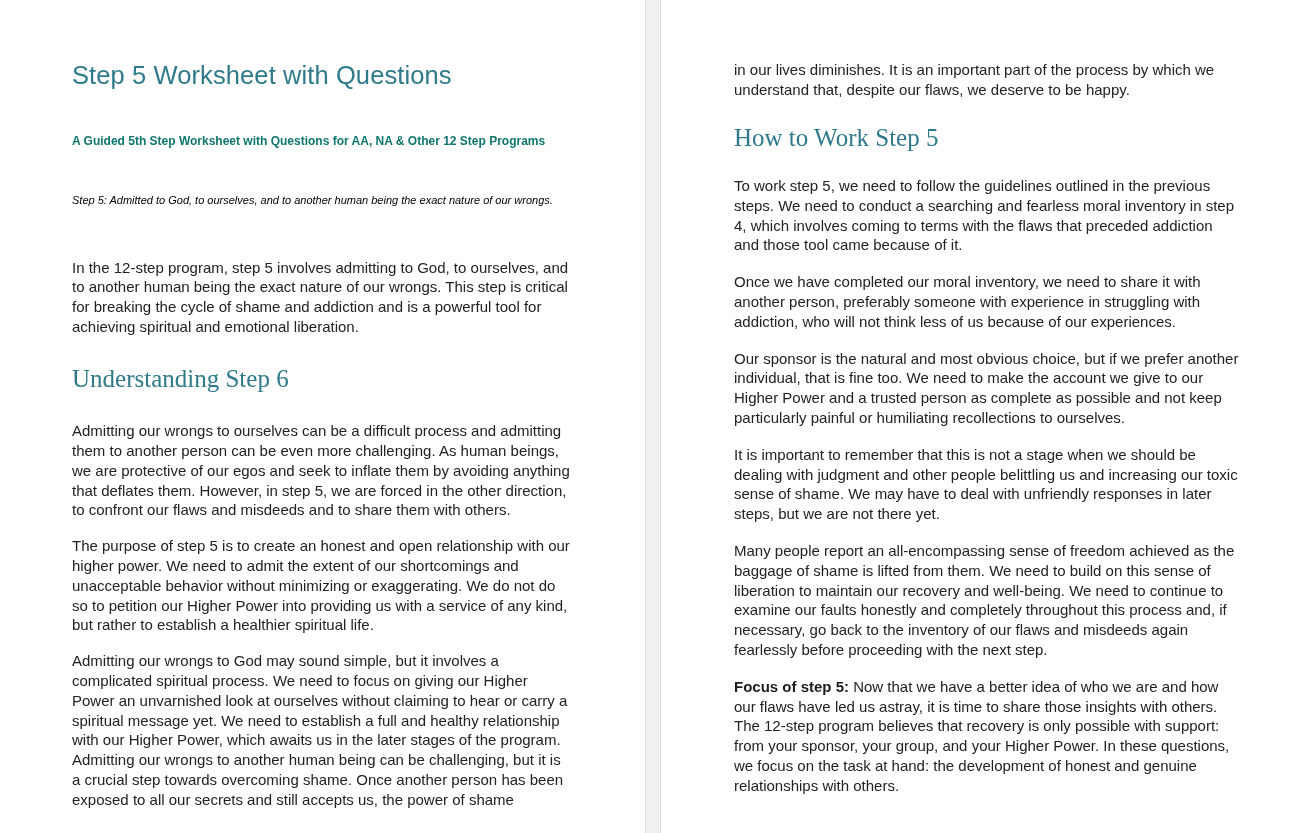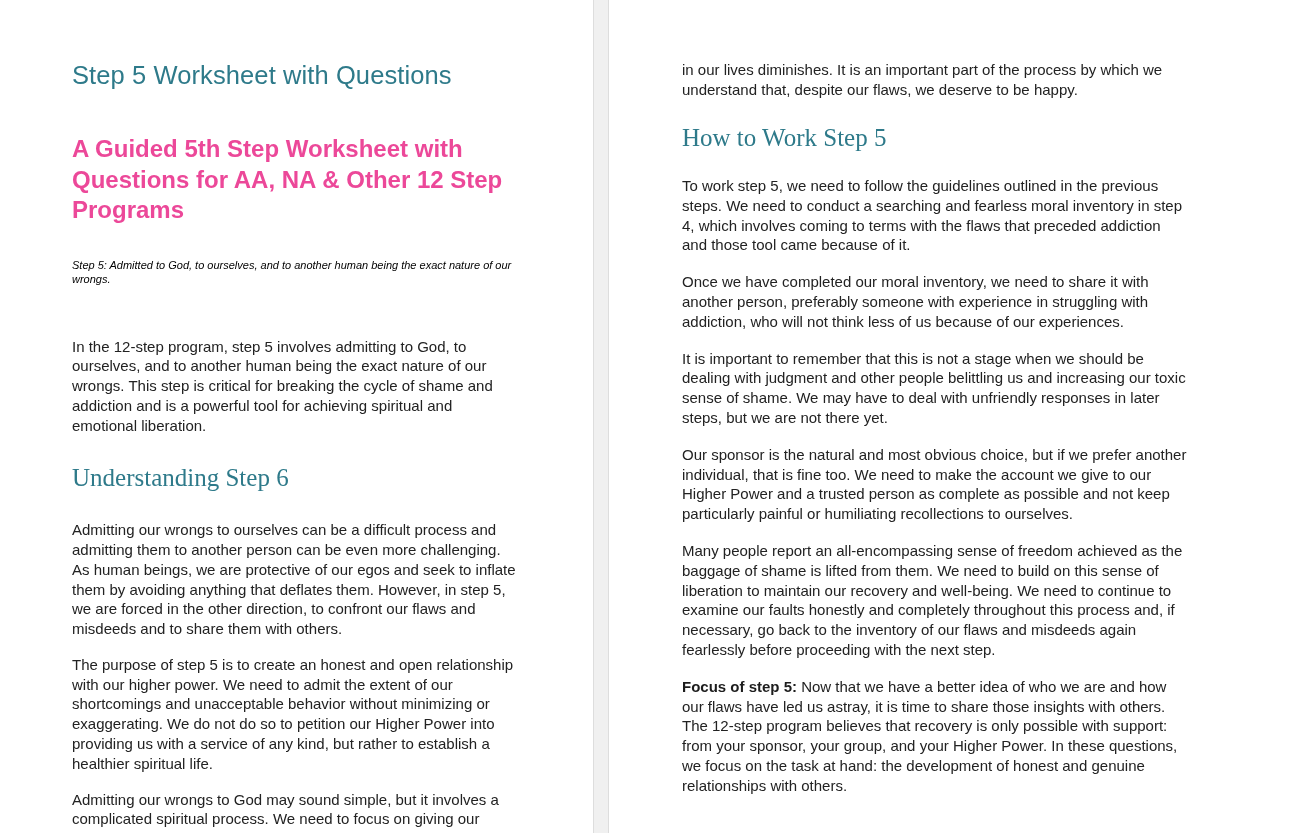--- a/index.html
+++ b/index.html
@@ -20,21 +20,21 @@
     height: 833px;
     display: flex;
     box-sizing: border-box;
   }
   .column {
     box-sizing: border-box;
     height: 833px;
     overflow: hidden;
   }
   .col-left {
-    width: 593px;
+    width: 645px;
     padding: 60px 72px 17px 72px;
   }
   .gutter {
     width: 16px;
     height: 833px;
     background: #f0f0f0;
     border-left: 1px solid #dddddd;
     border-right: 1px solid #dddddd;
     box-sizing: border-box;
   }
@@ -45,25 +45,25 @@
 
   h1.doc-title {
     font-size: 25.5px;
     line-height: 1.25;
     font-weight: 400;
     color: #2e7a8a;
     margin: 0 0 42px 0;
     letter-spacing: 0.1px;
   }
   h2.doc-subtitle {
-    font-size: 24px;
+    font-size: 12px;
     line-height: 1.28;
     font-weight: 700;
-    color: #ec4899;
-    margin: 0 0 32px 0;
+    color: #0f766e;
+    margin: 0 0 44px 0;
   }
   p.quote {
     font-size: 11px;
     line-height: 1.3;
     font-style: italic;
     color: #000000;
     margin: 0 0 50px 0;
   }
   p.body {
     font-size: 15px;
@@ -109,19 +109,19 @@
     <p class="body">Admitting our wrongs to God may sound simple, but it involves a complicated spiritual process. We need to focus on giving our Higher Power an unvarnished look at ourselves without claiming to hear or carry a spiritual message yet. We need to establish a full and healthy relationship with our Higher Power, which awaits us in the later stages of the program. Admitting our wrongs to another human being can be challenging, but it is a crucial step towards overcoming shame. Once another person has been exposed to all our secrets and still accepts us, the power of shame</p>
   </div>
 
   <div class="gutter"></div>
 
   <div class="column col-right">
     <p class="body">in our lives diminishes. It is an important part of the process by which we understand that, despite our flaws, we deserve to be happy.</p>
     <h3 class="section">How to Work Step 5</h3>
     <p class="body">To work step 5, we need to follow the guidelines outlined in the previous steps. We need to conduct a searching and fearless moral inventory in step 4, which involves coming to terms with the flaws that preceded addiction and those tool came because of it.</p>
     <p class="body">Once we have completed our moral inventory, we need to share it with another person, preferably someone with experience in struggling with addiction, who will not think less of us because of our experiences.</p>
+    <p class="body">Our sponsor is the natural and most obvious choice, but if we prefer another individual, that is fine too. We need to make the account we give to our Higher Power and a trusted person as complete as possible and not keep particularly painful or humiliating recollections to ourselves.</p>
     <p class="body">It is important to remember that this is not a stage when we should be dealing with judgment and other people belittling us and increasing our toxic sense of shame. We may have to deal with unfriendly responses in later steps, but we are not there yet.</p>
-    <p class="body">Our sponsor is the natural and most obvious choice, but if we prefer another individual, that is fine too. We need to make the account we give to our Higher Power and a trusted person as complete as possible and not keep particularly painful or humiliating recollections to ourselves.</p>
     <p class="body">Many people report an all-encompassing sense of freedom achieved as the baggage of shame is lifted from them. We need to build on this sense of liberation to maintain our recovery and well-being. We need to continue to examine our faults honestly and completely throughout this process and, if necessary, go back to the inventory of our flaws and misdeeds again fearlessly before proceeding with the next step.</p>
     <p class="body"><strong class="lead">Focus of step 5:</strong><span> Now that we have a better idea of who we are and how our flaws have led us astray, it is time to share those insights with others. The 12-step program believes that recovery is only possible with support: from your sponsor, your group, and your Higher Power. In these questions, we focus on the task at hand: the development of honest and genuine relationships with others.</span></p>
   </div>
 
 </div>
 
 </body></html>

